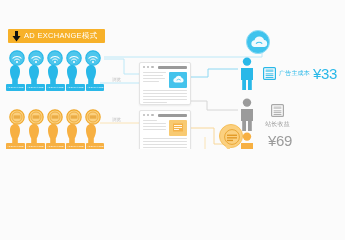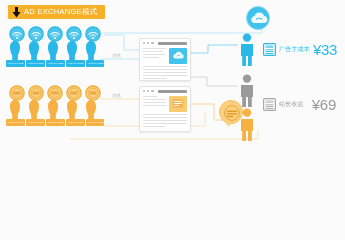--- a/index.html
+++ b/index.html
@@ -2,21 +2,21 @@
 <html><head>
 <meta charset="utf-8">
 <style>
   * { margin:0; padding:0; box-sizing:border-box; }
   html,body { width:345px; height:149px; overflow:hidden; }
   body {
     font-family:"Liberation Sans", sans-serif;
     background:#fbfbfb;
     position:relative;
   }
-  #stage { position:absolute; inset:0; }
+  #stage { position:absolute; inset:0;margin-top:24px; }
 
   
   .title-bar {
     position:absolute; left:8px; top:5px;
     height:14px; padding:0 7px 0 4px;
     background:#f7b129;
     display:flex; align-items:center; gap:3px;
     border-radius:1px;
   }
   .title-bar .arrow { width:9px; height:11px; flex:none; }
@@ -350,21 +350,21 @@
       <rect x=".6" y=".6" width="11.8" height="11.8" rx="1" fill="none" stroke="#29b8e8" stroke-width="1.2"></rect>
       <rect x="2.6" y="2.4" width="7.8" height="2.6" fill="#7fd5f0"></rect>
       <rect x="2.6" y="6.4" width="7.8" height=".9" fill="#29b8e8"></rect>
       <rect x="2.6" y="8.2" width="7.8" height=".9" fill="#29b8e8"></rect>
       <rect x="2.6" y="10" width="7.8" height=".9" fill="#29b8e8"></rect>
     </svg>
     <span class="price-label" style="color:#29b8e8;">广告主成本</span>
     <span class="price-value" style="color:#29b8e8;">¥33</span>
   </div>
 
-  <div class="price-row" style="left:263px; top:96px;">
+  <div class="price-row" style="left:263px; top:80px;flex-direction:column;">
     <svg class="calc" viewBox="0 0 13 13">
       <rect x=".6" y=".6" width="11.8" height="11.8" rx="1" fill="none" stroke="#a8a8a8" stroke-width="1.2"></rect>
       <rect x="2.6" y="2.4" width="7.8" height="2.6" fill="#cfcfcf"></rect>
       <rect x="2.6" y="6.4" width="7.8" height=".9" fill="#a8a8a8"></rect>
       <rect x="2.6" y="8.2" width="7.8" height=".9" fill="#a8a8a8"></rect>
       <rect x="2.6" y="10" width="7.8" height=".9" fill="#a8a8a8"></rect>
     </svg>
     <span class="price-label" style="color:#9b9b9b;">站长收益</span>
     <span class="price-value" style="color:#9b9b9b; margin-left:5px;">¥69</span>
   </div>

